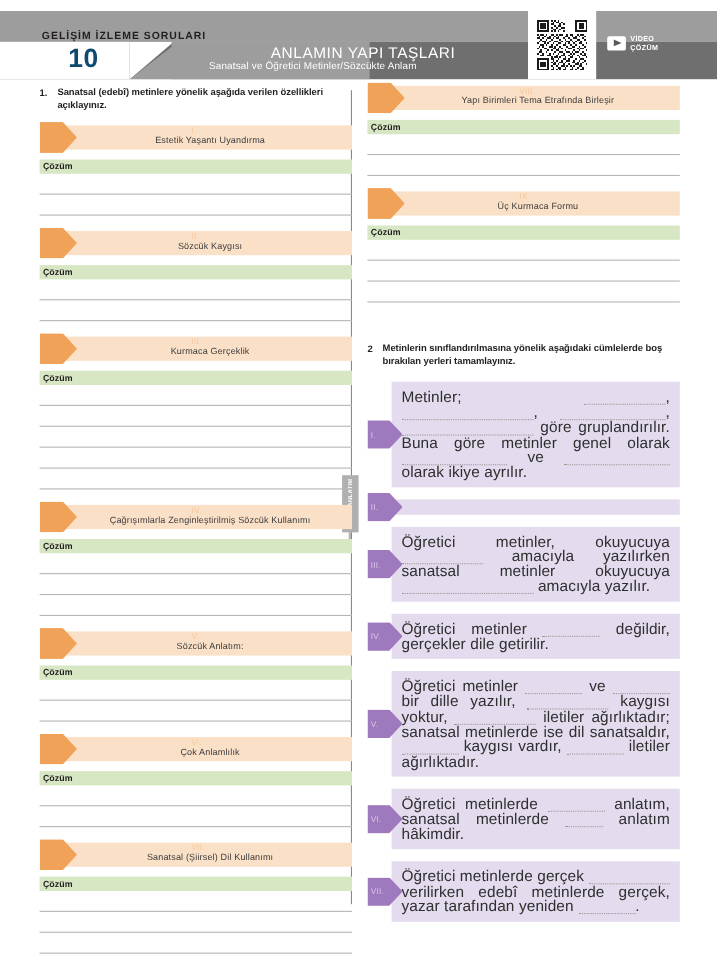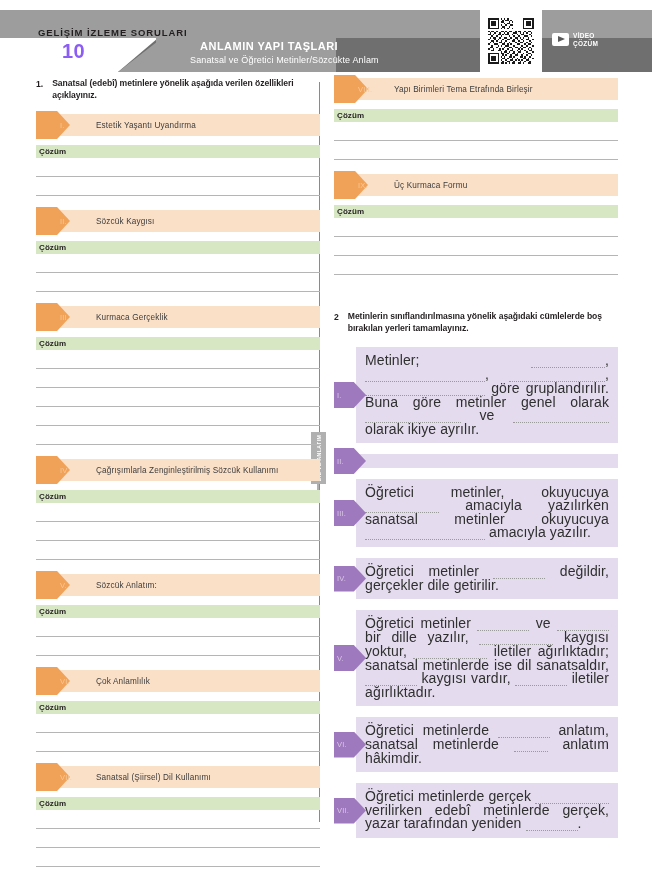--- a/index.html
+++ b/index.html
@@ -66,31 +66,32 @@
     left: 38px; top: 27px;
     font-size: 9.5px;
     font-weight: bold;
     letter-spacing: 0.9px;
     color: #231f20;
     white-space: nowrap;
   }
   .hdr-number {
     position: absolute;
     left: 62px; top: 40px;
-    font-size: 20px;
+    font-size: 24px;
     font-weight: bold;
-    color: #8b5cf6;
+    color: #0c4a6e;
     letter-spacing: 0.5px;
   }
   .hdr-title {
     position: absolute;
     left: 200px; top: 40px;
     width: 260px;
-    font-size: 11px;
-    font-weight: bold;
+    text-align: center;
+    font-size: 14px;
+    font-weight: normal;
     letter-spacing: 0.5px;
     color: #ffffff;
   }
   .hdr-subtitle {
     position: absolute;
     left: 190px; top: 55px;
     width: 280px;
     font-size: 9px;
     color: #ffffff;
     letter-spacing: 0.15px;
@@ -172,20 +173,21 @@
 
   
   .item-block { margin-bottom: 0; }
   .orange-bar {
     position: relative;
     height: 22px;
     background: #fbe0c8;
     margin-left: 22px;
     display: flex;
     align-items: center;
+    flex-direction: column;
   }
   .orange-arrow {
     position: absolute;
     left: -22px; top: -3px;
     width: 34px; height: 28px;
     background: #f0a259;
     clip-path: polygon(0 0, 62% 0, 100% 50%, 62% 100%, 0 100%);
     display: flex;
     align-items: center;
   }

